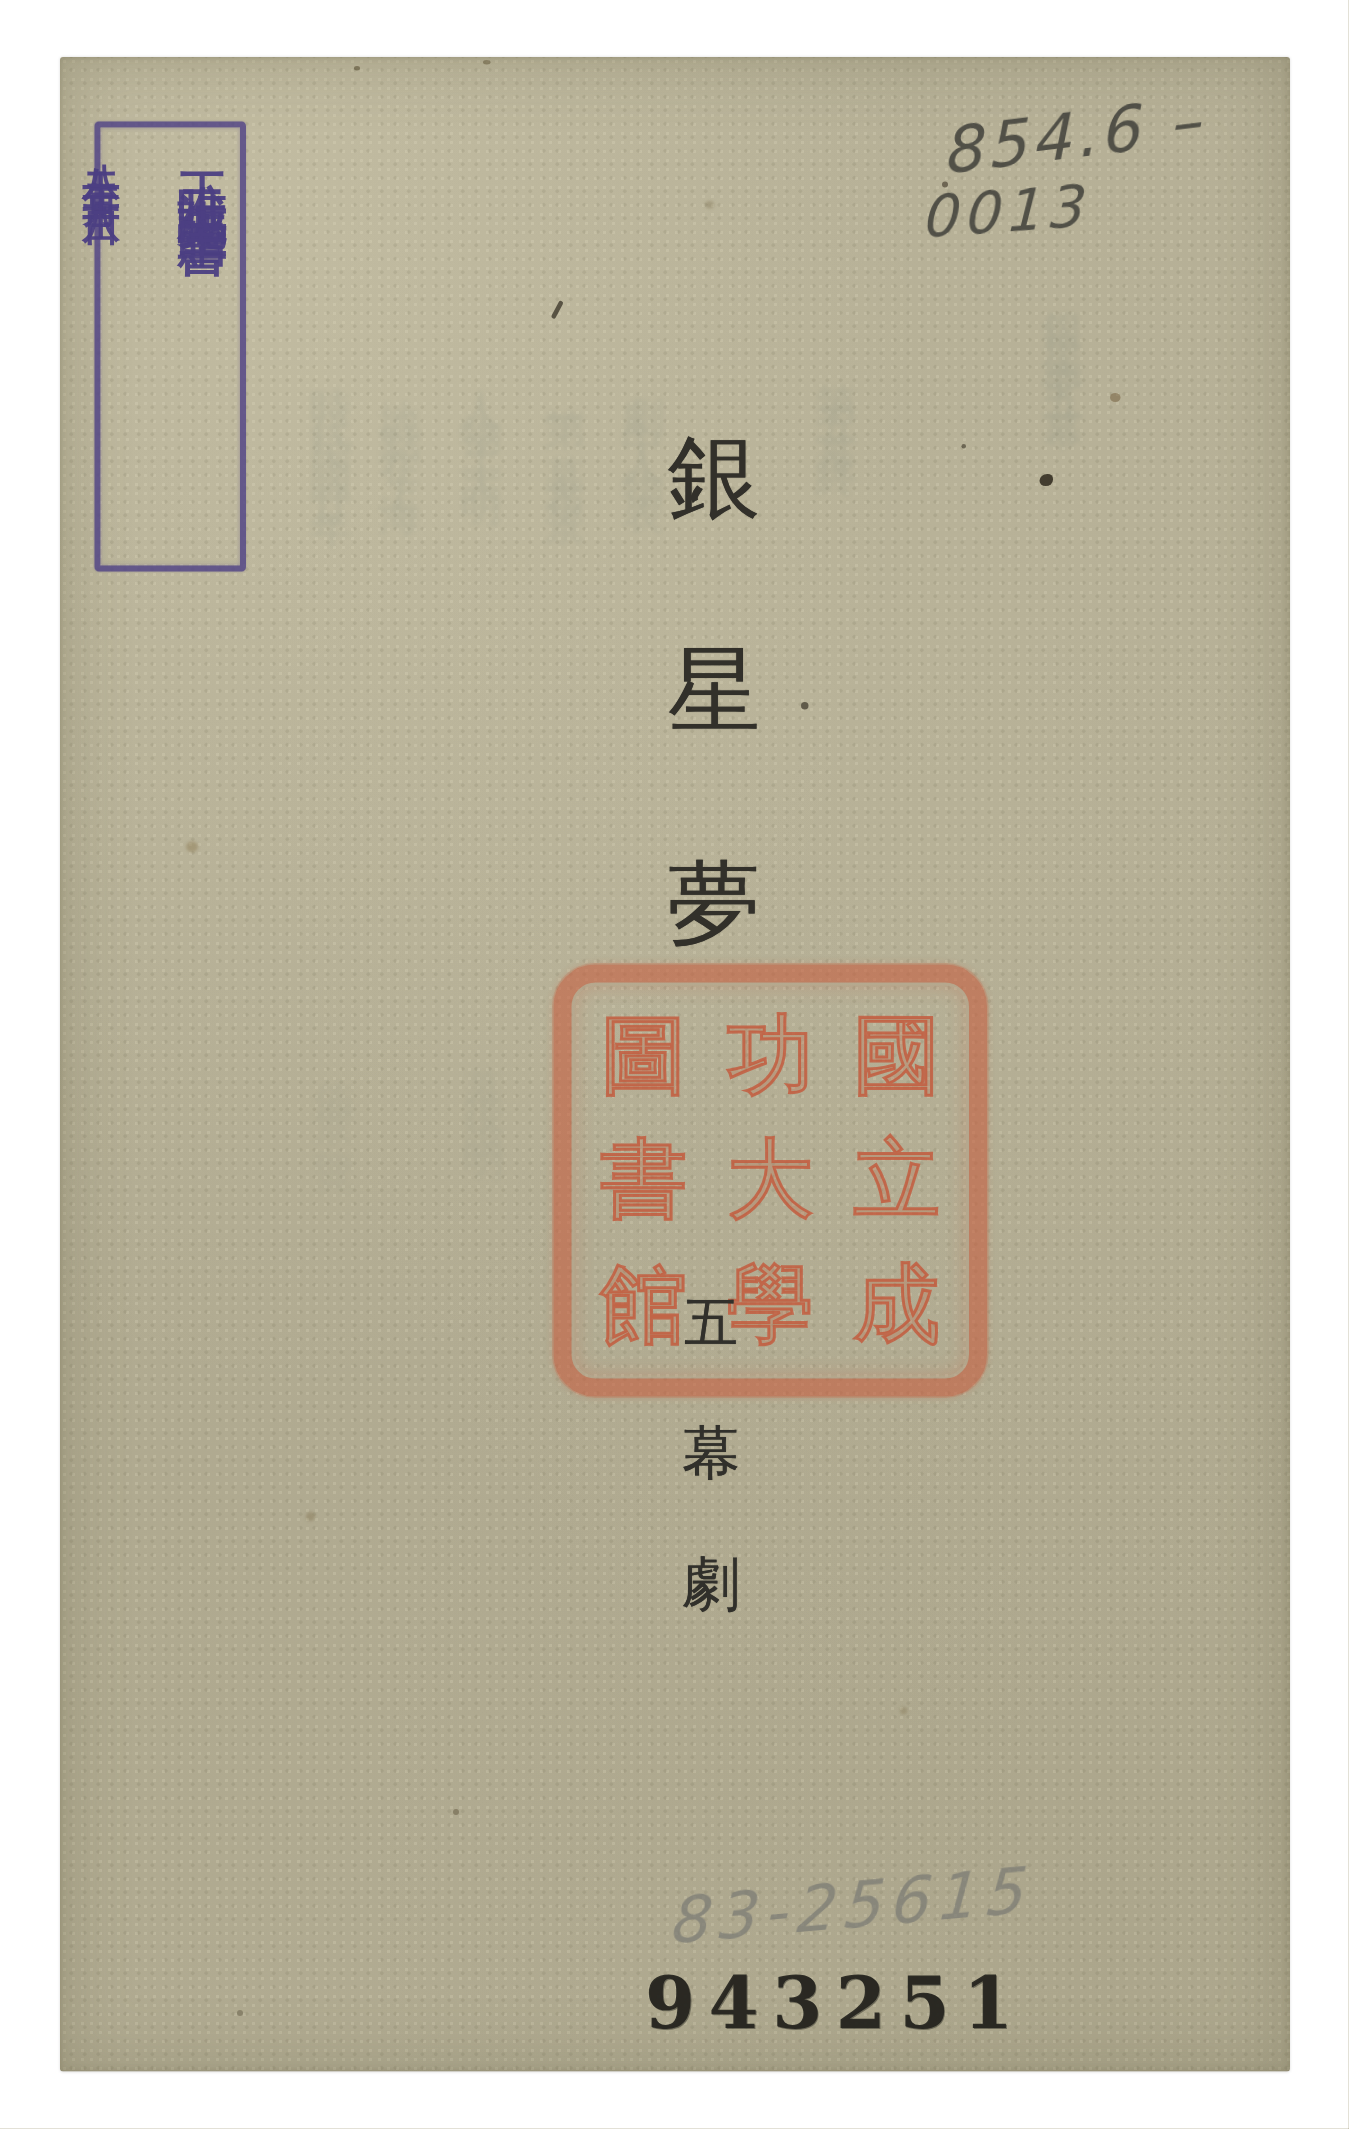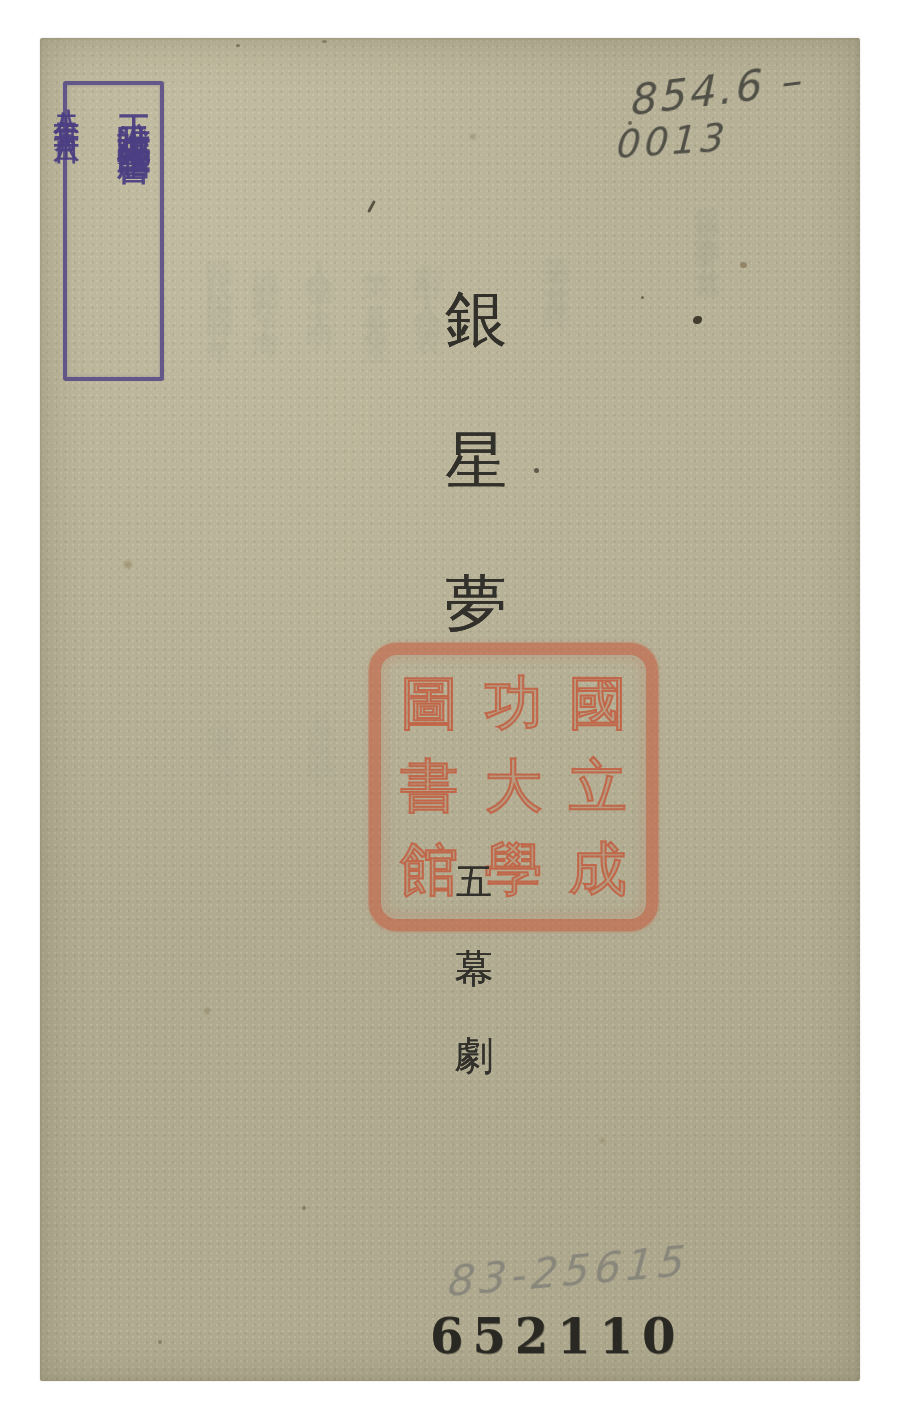--- a/index.html
+++ b/index.html
@@ -203,21 +203,21 @@
         <span class="seal-char">書</span>
         <span class="seal-char">館</span>
       </div>
     </div>
 
     <span class="sub-char" style="top:820px; font-size:36px;">五</span>
     <span class="sub-char" style="top:904px;">幕</span>
     <span class="sub-char" style="top:991px;">劇</span>
 
     <span class="acc-pencil">83-25615</span>
-    <span class="acc-stamp">652110</span>
+    <span class="acc-stamp">943251</span>
 
     <span class="bleed" style="left:160px; top:198px;">時代民國廿年</span>
     <span class="bleed" style="left:206px; top:206px;">地點在上海</span>
     <span class="bleed" style="left:260px; top:200px;">人物王大明</span>
     <span class="bleed" style="left:316px; top:212px;">第一幕布景</span>
     <span class="bleed" style="left:368px; top:204px;">劇中人物表</span>
     <span class="bleed" style="left:497px; top:196px;">第五幕終</span>
     <span class="bleed" style="left:648px; top:148px; opacity:0.15;">銀星夢五幕</span>
     <span class="bleed" style="left:262px; top:652px; opacity:0.07;">幕後說明</span>
     <span class="bleed" style="left:162px; top:660px; opacity:0.06;">佈景一覽</span>

